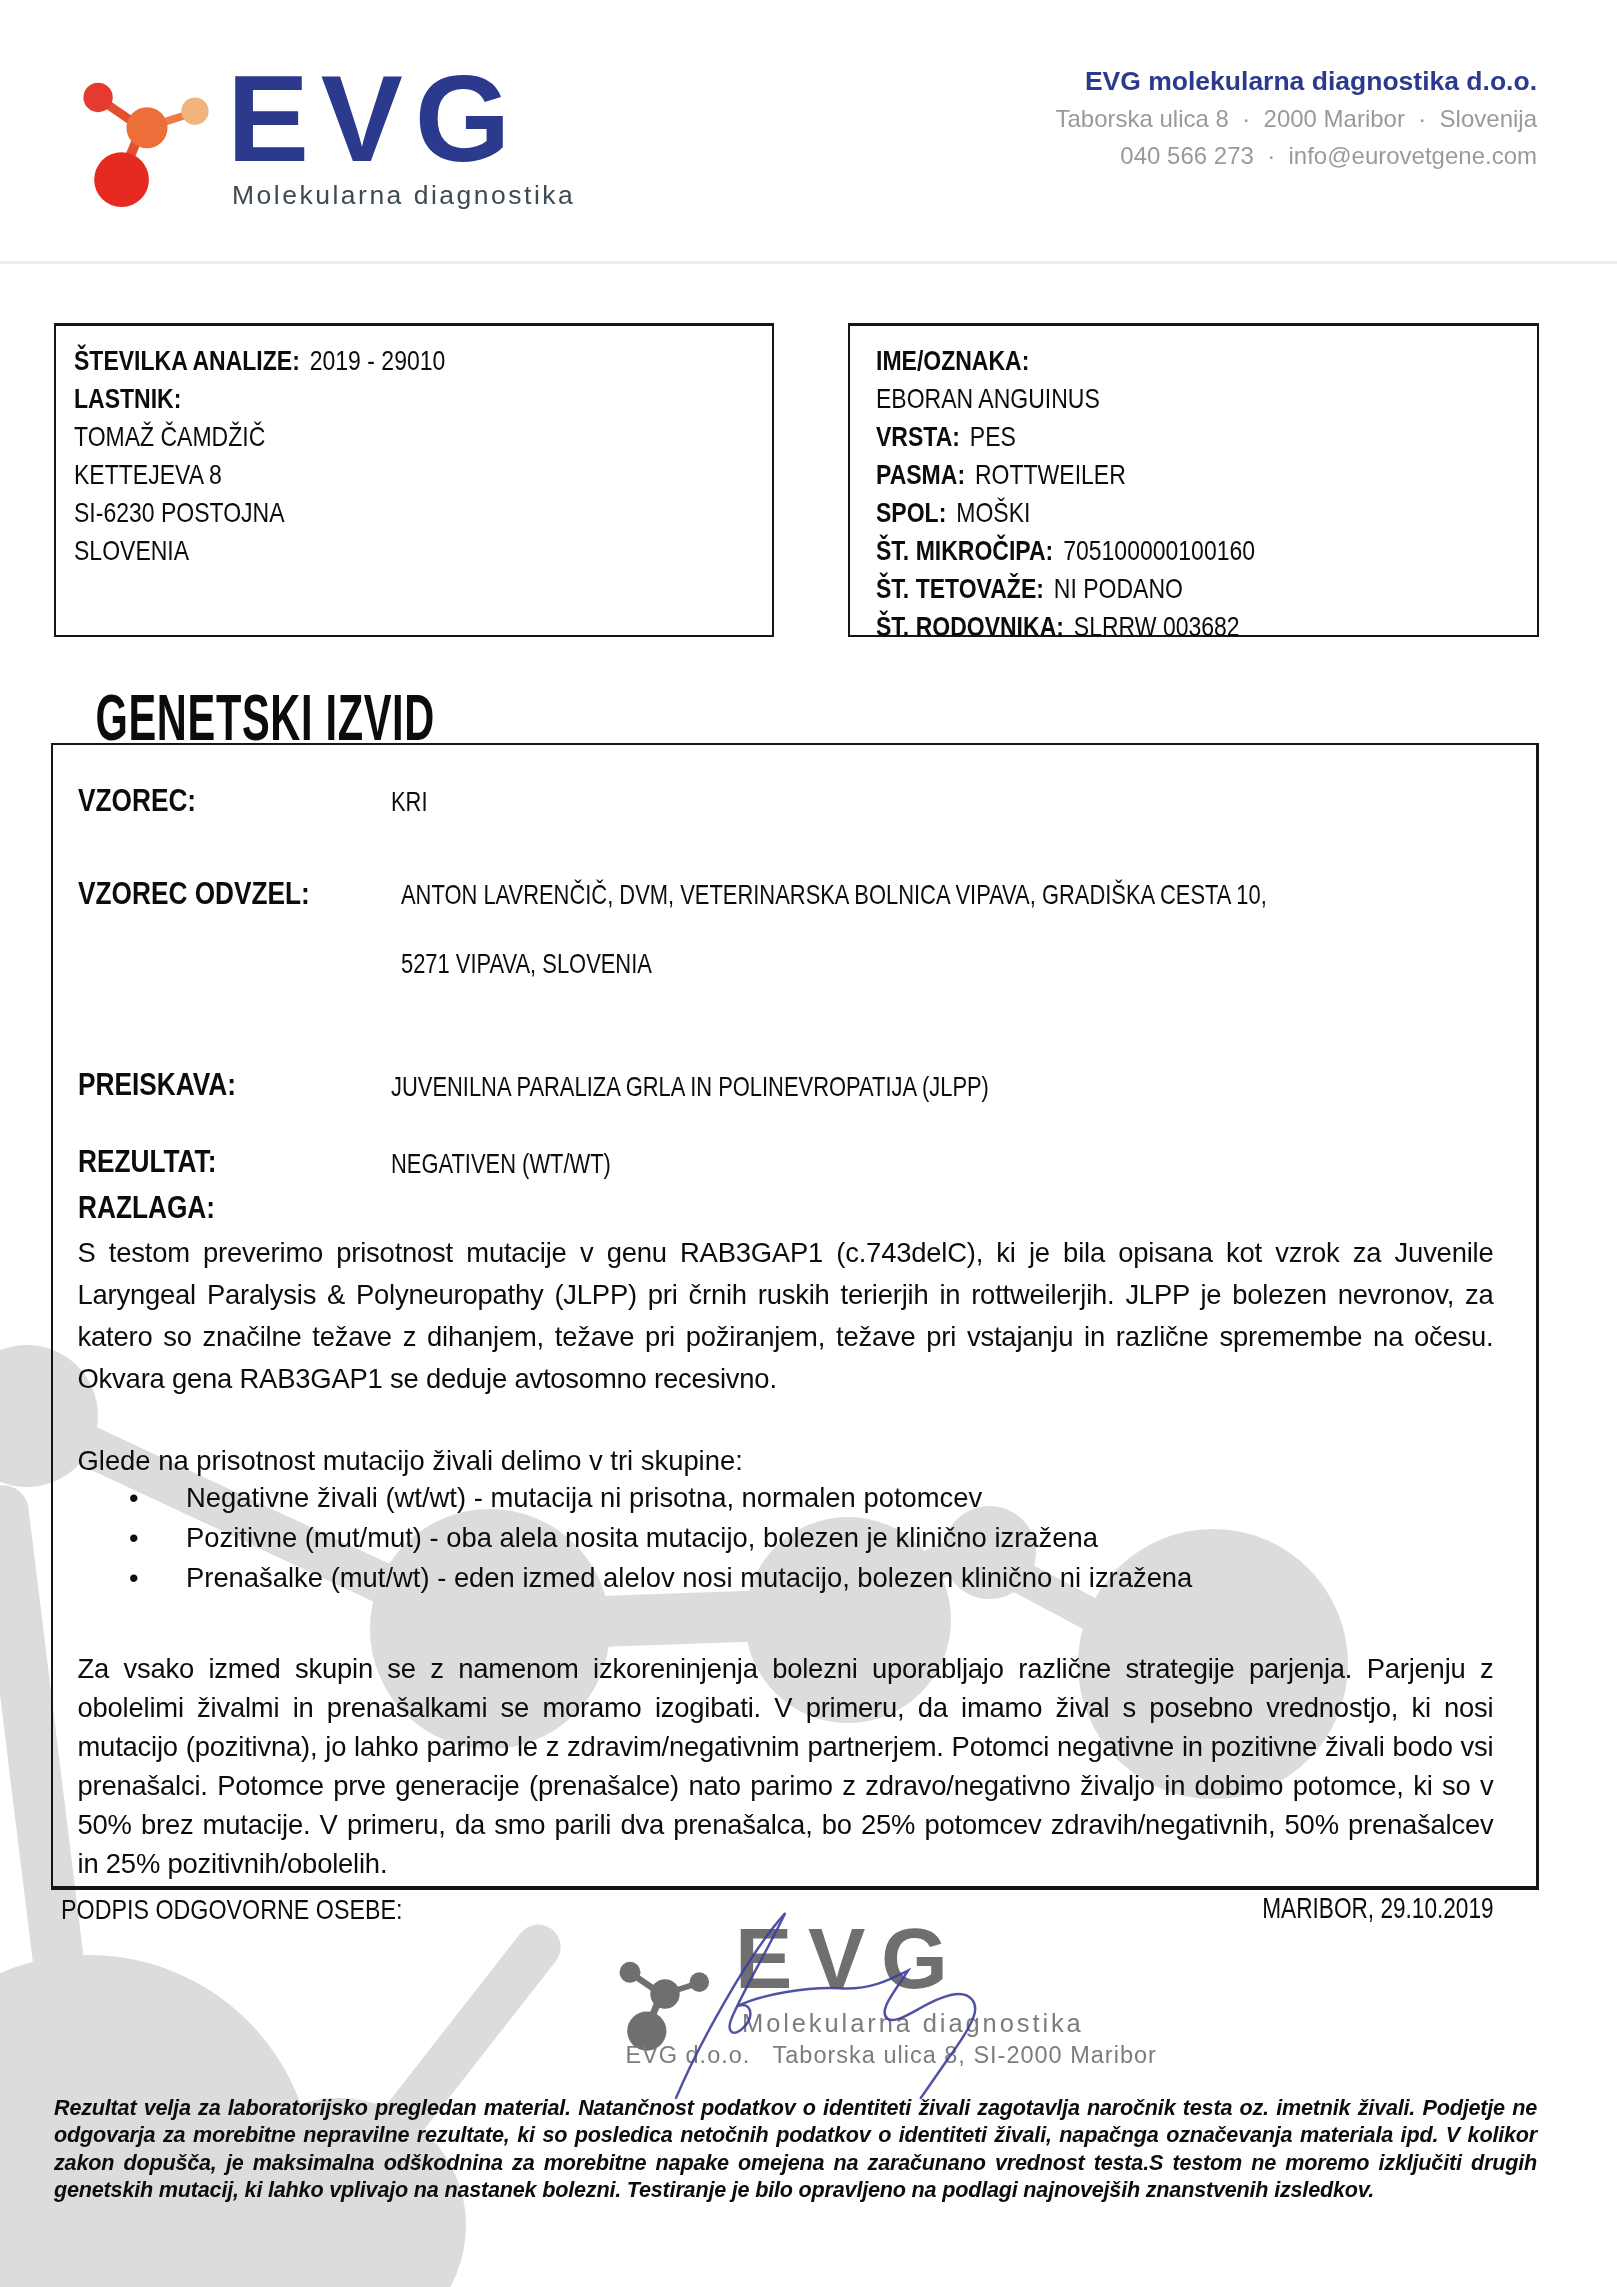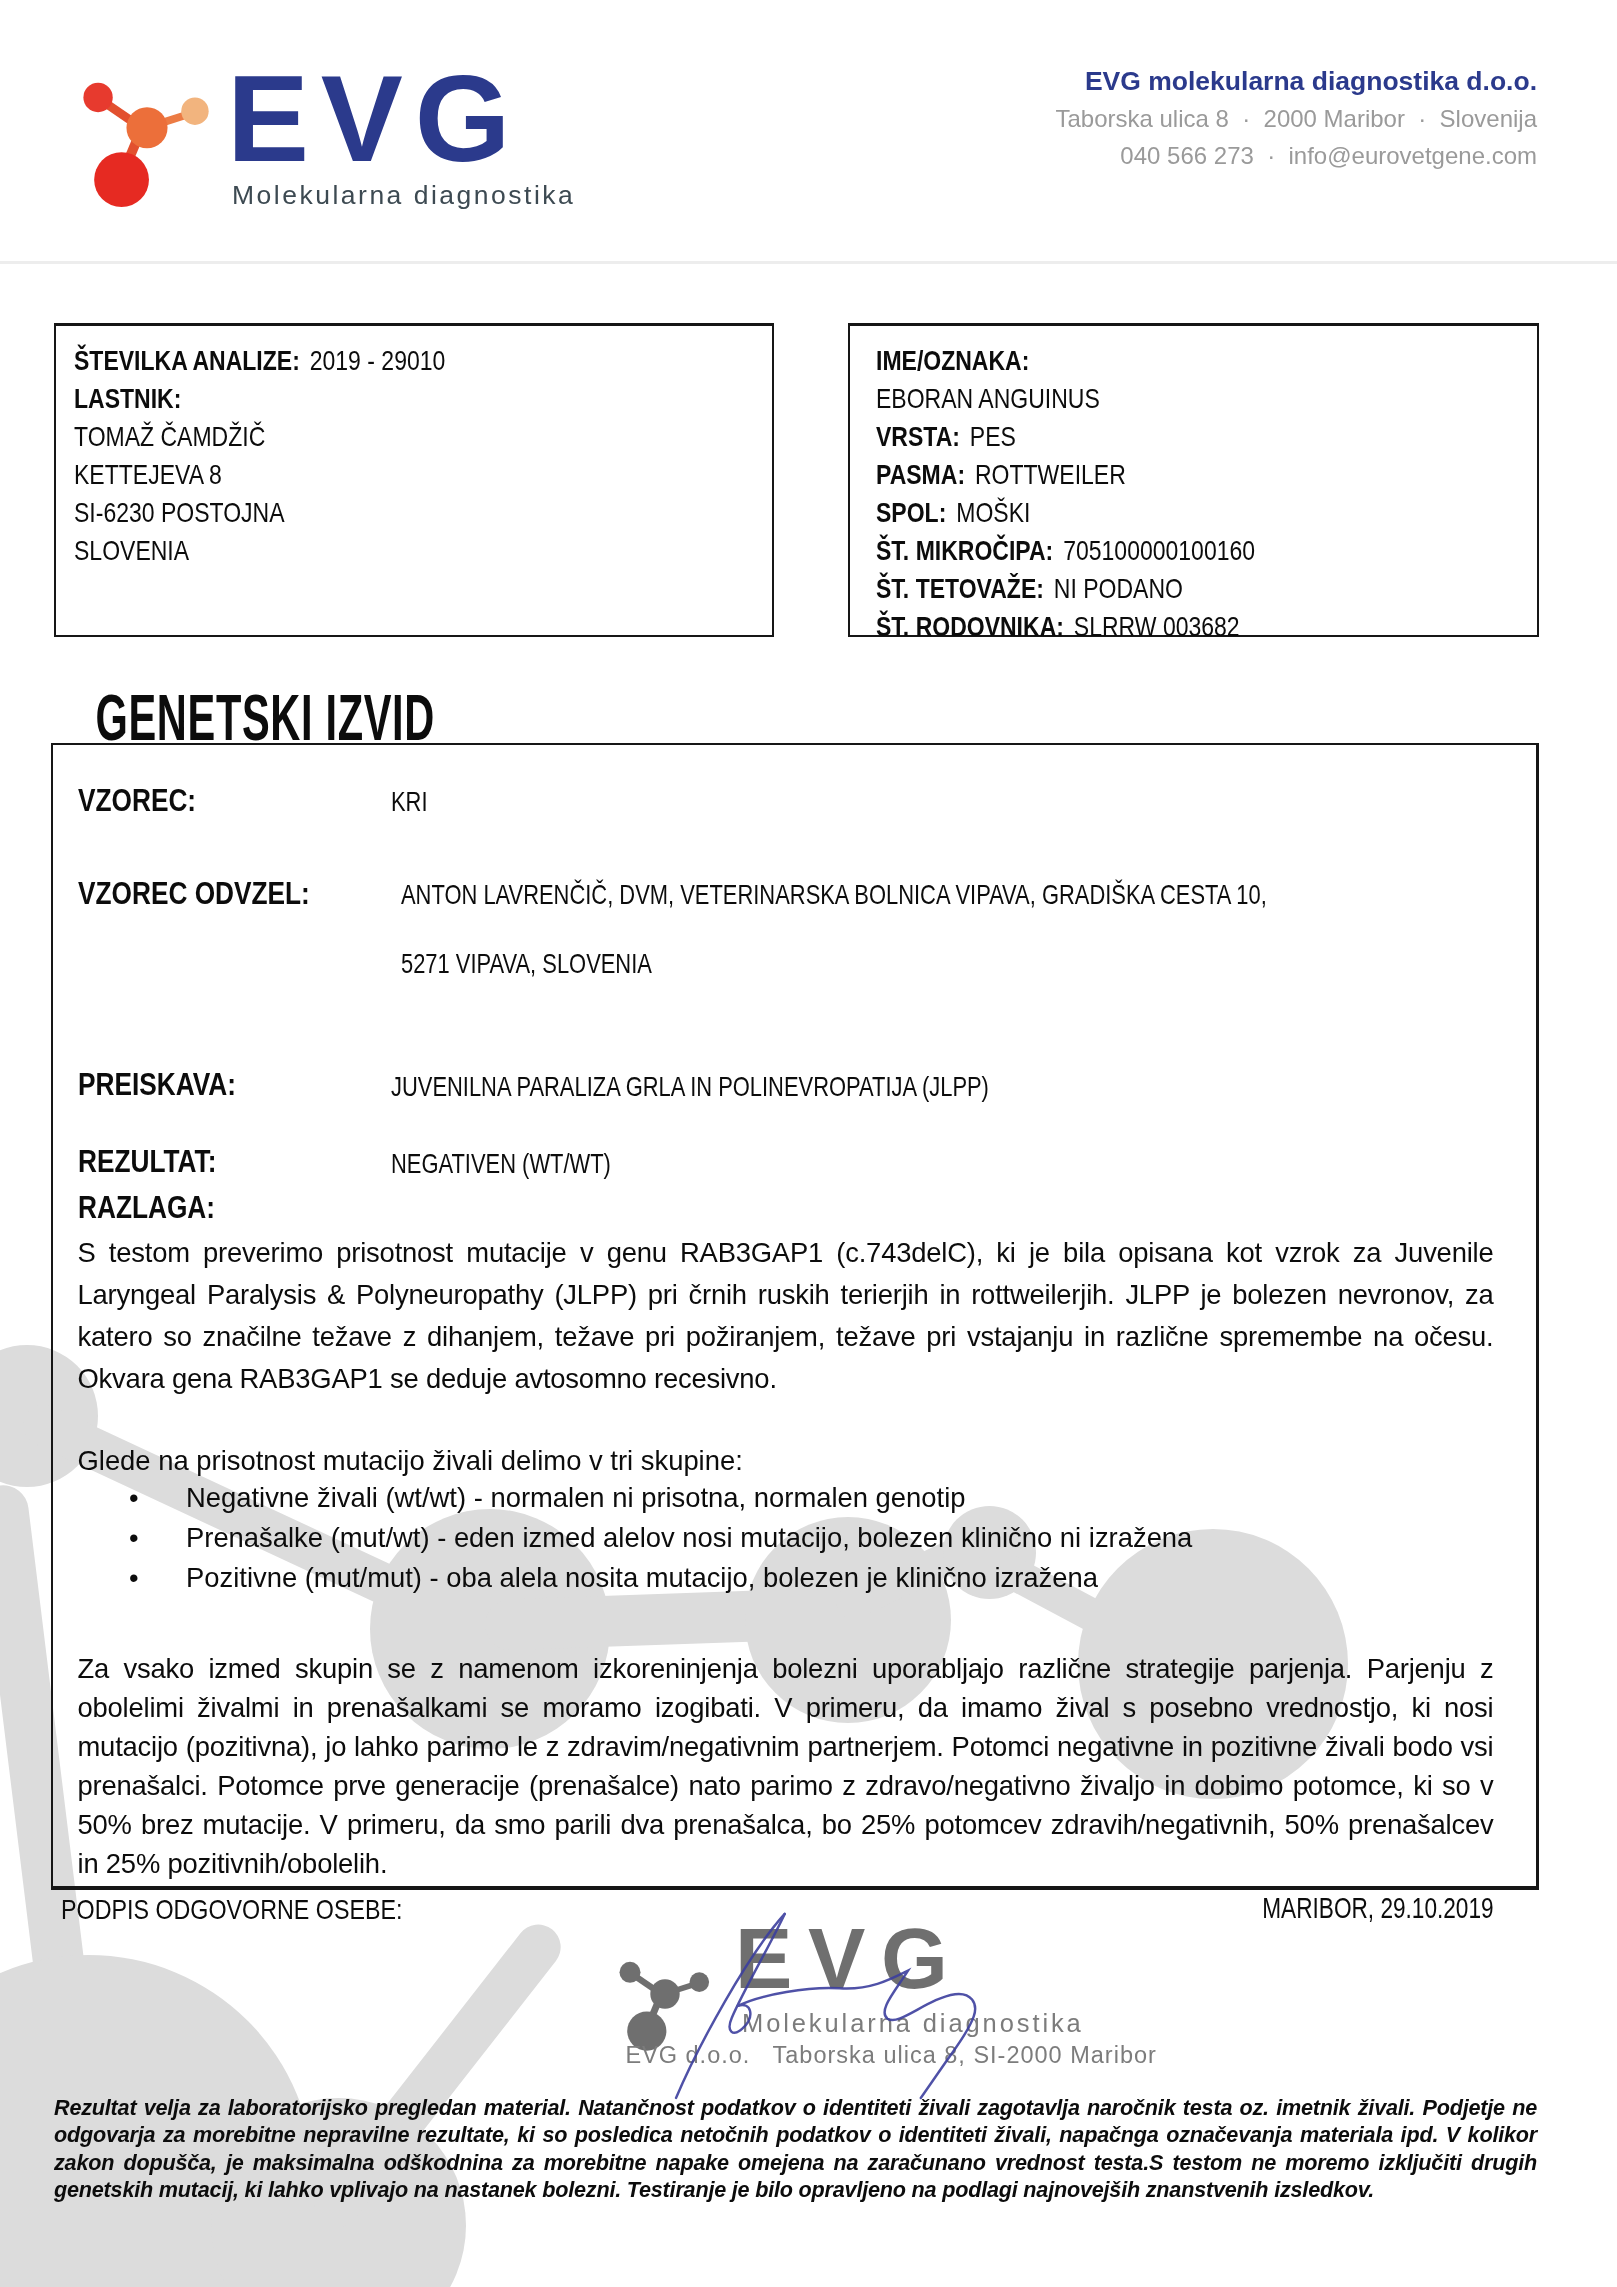--- a/index.html
+++ b/index.html
@@ -164,23 +164,23 @@
     <div class="mb-label" style="left:24.5px;top:398px;">REZULTAT:</div>
     <div class="mb-value" style="left:338px;top:403px;">NEGATIVEN (WT/WT)</div>
 
     <div class="mb-label" style="left:24.5px;top:444px;">RAZLAGA:</div>
 
     <div class="mb-para" style="top:487px;line-height:42px;">S testom preverimo prisotnost mutacije v genu RAB3GAP1 (c.743delC), ki je bila opisana kot vzrok za Juvenile Laryngeal Paralysis &amp; Polyneuropathy (JLPP) pri črnih ruskih terierjih in rottweilerjih. JLPP je bolezen nevronov, za katero so značilne težave z dihanjem, težave pri požiranjem, težave pri vstajanju in različne spremembe na očesu. Okvara gena RAB3GAP1 se deduje avtosomno recesivno.</div>
 
     <div class="mb-intro" style="top:700px;">Glede na prisotnost mutacijo živali delimo v tri skupine:</div>
 
     <ul class="mb-bullets">
-      <li>Negativne živali (wt/wt) - normalen ni prisotna, normalen genotip</li>
+      <li>Negativne živali (wt/wt) - mutacija ni prisotna, normalen potomcev</li>
+      <li>Pozitivne (mut/mut) - oba alela nosita mutacijo, bolezen je klinično izražena</li>
       <li>Prenašalke (mut/wt) - eden izmed alelov nosi mutacijo, bolezen klinično ni izražena</li>
-      <li>Pozitivne (mut/mut) - oba alela nosita mutacijo, bolezen je klinično izražena</li>
     </ul>
 
     <div class="mb-para" style="top:904px;line-height:39px;">Za vsako izmed skupin se z namenom izkoreninjenja bolezni uporabljajo različne strategije parjenja. Parjenju z obolelimi živalmi in prenašalkami se moramo izogibati. V primeru, da imamo žival s posebno vrednostjo, ki nosi mutacijo (pozitivna), jo lahko parimo le z zdravim/negativnim partnerjem. Potomci negativne in pozitivne živali bodo vsi prenašalci. Potomce prve generacije (prenašalce) nato parimo z zdravo/negativno živaljo in dobimo potomce, ki so v 50% brez mutacije. V primeru, da smo parili dva prenašalca, bo 25% potomcev zdravih/negativnih, 50% prenašalcev in 25% pozitivnih/obolelih.</div>
   </div>
 
   <div class="sig-label">PODPIS ODGOVORNE OSEBE:</div>
   <div class="sig-date">MARIBOR, 29.10.2019</div>
 
   <div class="stamp">
     <svg class="stamp-icon" viewBox="0 0 140 140">

